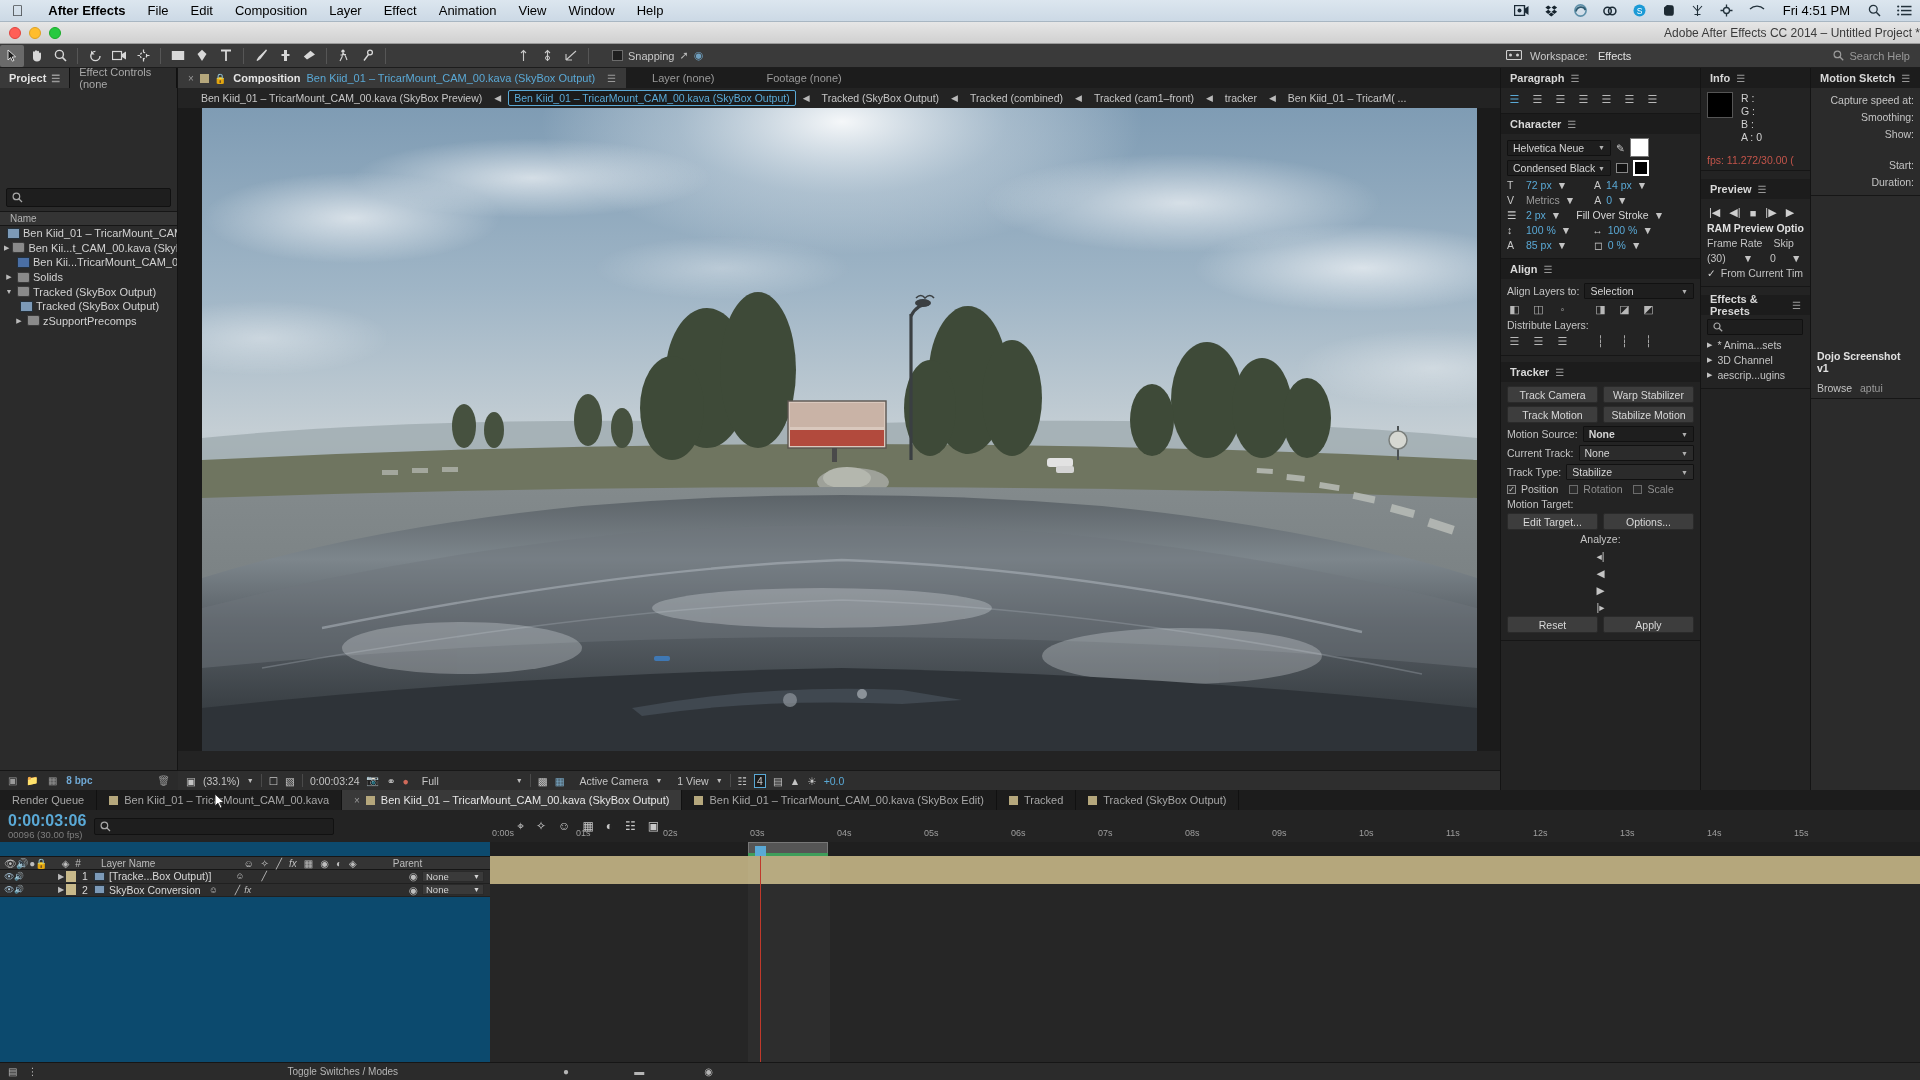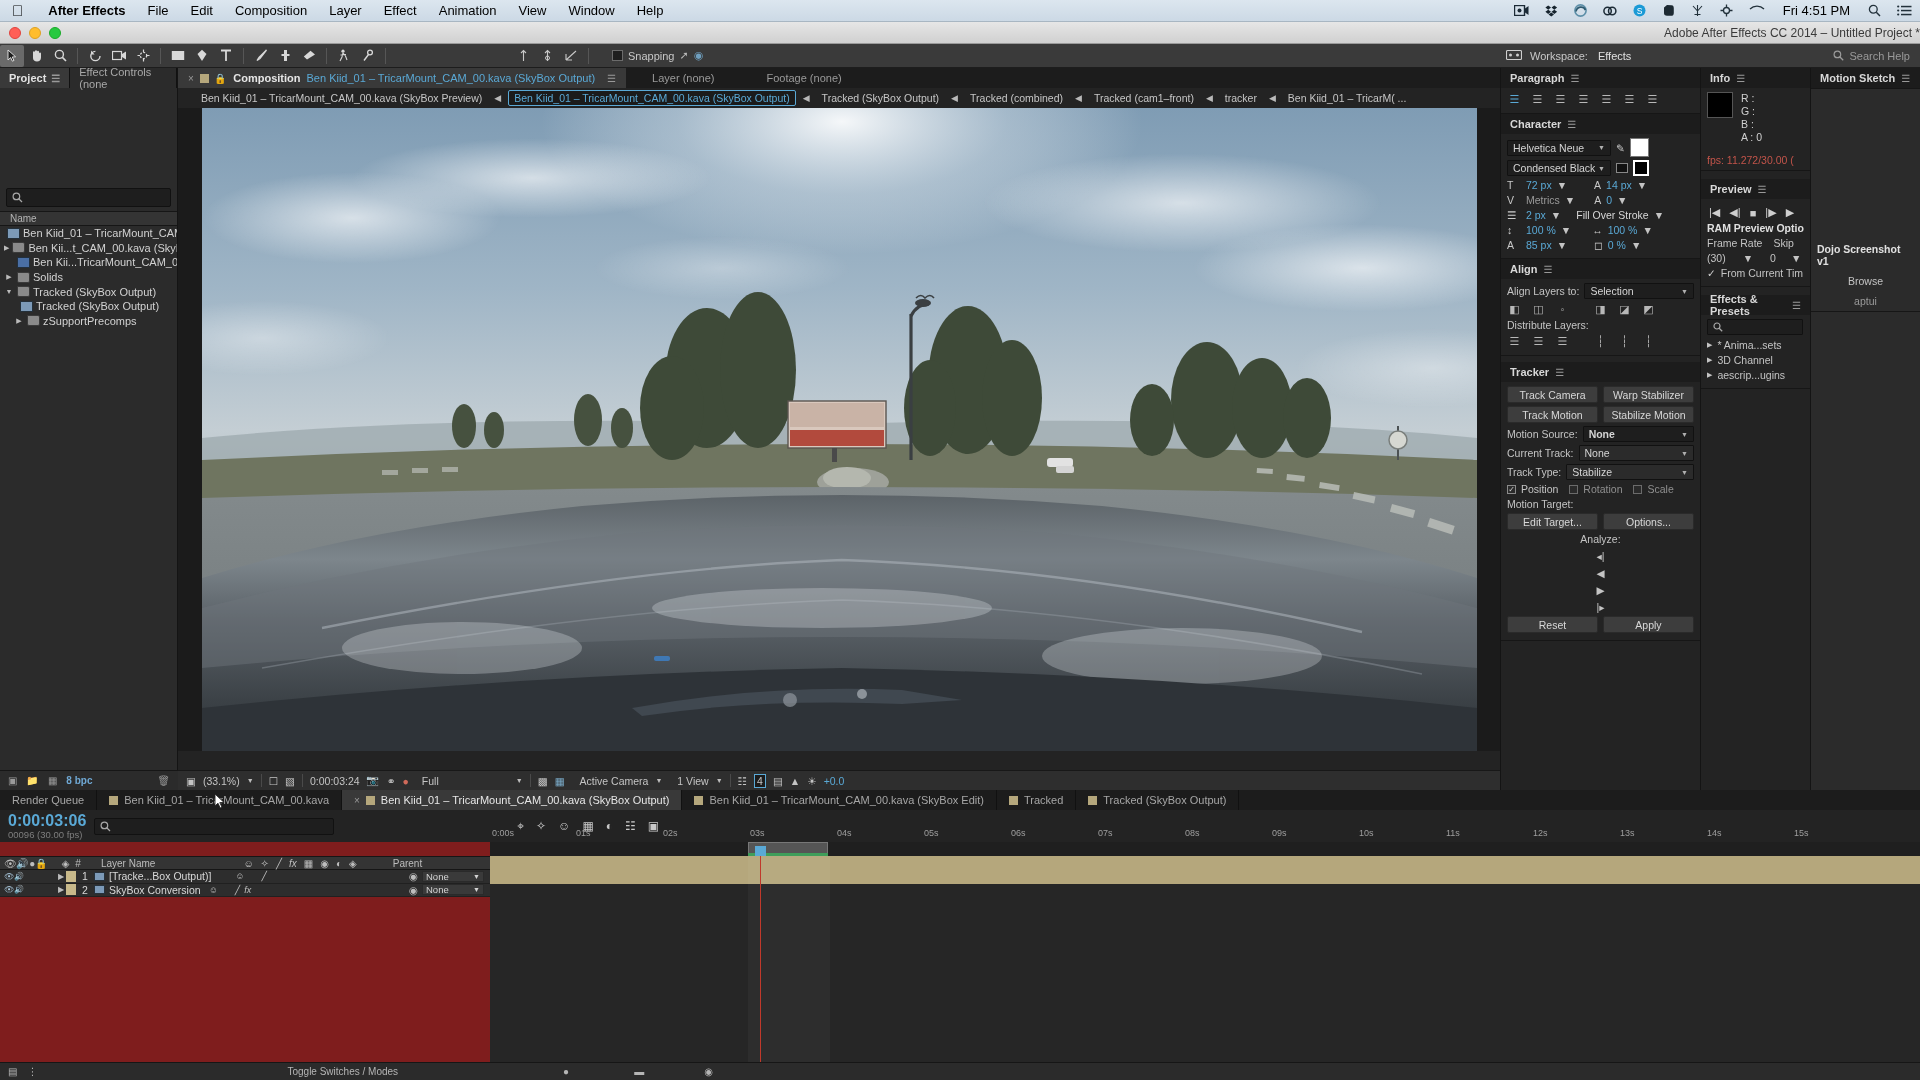--- a/index.html
+++ b/index.html
@@ -148,21 +148,21 @@
   .chk.on { background:#2a2a2a; color:#cfcfcf; font-size:8px; text-align:center; line-height:8px; border-color:#8a8a8a;}
 
   
   .info-sw { width:26px; height:26px; background:#000; border:1px solid #555; }
   .info-vals { font-size:10.5px; color:#d0d0d0; line-height:13px; }
   .fps { color:#c2544a; font-size:10.5px; margin-top:6px; }
 
   .transport { display:flex; gap:9px; align-items:center; color:#cfcfcf; font-size:11px; padding:3px 2px;}
 
   
-  #timeline { position:absolute; left:0; top:790px; width:1920px; height:290px; background:#7f1d1d; }
+  #timeline { position:absolute; left:0; top:790px; width:1920px; height:290px; background:#0c4a6e; }
   .tl-tabs { height:20px; background:#1c1c1c; display:flex; align-items:stretch; font-size:11px; }
   .tltab { display:flex; align-items:center; gap:6px; padding:0 12px; color:#a6a6a6; border-right:1px solid #111; }
   .tltab .sq { width:9px; height:9px; background:#b5a77c; }
   .tltab.active { background:#393939; color:#e6e6e6; }
   .tltab .x { font-size:10px; color:#999; }
 
   .tl-head { height:32px; background:#232323; display:flex; align-items:center; gap:8px; padding-left:8px; position:relative;}
   .tc { color:#5aa9d6; font-size:16px; font-weight:bold; line-height:16px; }
   .tc-sub { color:#7e7e7e; font-size:9.5px; }
   .tl-search { width:240px; height:17px; background:#1e1e1e; border:1px solid #111; display:flex;
@@ -950,27 +950,35 @@
       </div>
     </div>
   </div>
 
   <div id="rightdock3">
     <div class="sub">
       <div class="sub-h">
         <span>Motion Sketch</span>
         <span class="mnu">☰</span>
       </div>
+      <div class="sub-b" style="text-align:right;line-height:17px;">
+        <div>Capture speed at:</div>
+        <div>Smoothing:</div>
+        <div>Show:</div>
+        <div style="height:14px;"></div>
+        <div>Start:</div>
+        <div>Duration:</div>
+      </div>
     </div>
 
     <div class="sub" style="margin-top:150px;">
       <div class="sub-b" style="font-weight:bold;color:#e0e0e0;">
         <span>Dojo Screenshot v1</span>
       </div>
-      <div class="sub-b" style="display:flex;gap:8px;align-items:center;flex-direction:column;">
+      <div class="sub-b" style="display:flex;gap:8px;align-items:center;">
         <span>Browse</span>
         <span style="color:#9a9a9a;">aptui</span>
       </div>
     </div>
   </div>
 
   <div id="timeline">
     <div class="tl-tabs">
       <div class="tltab">
         <span>Render Queue</span>

